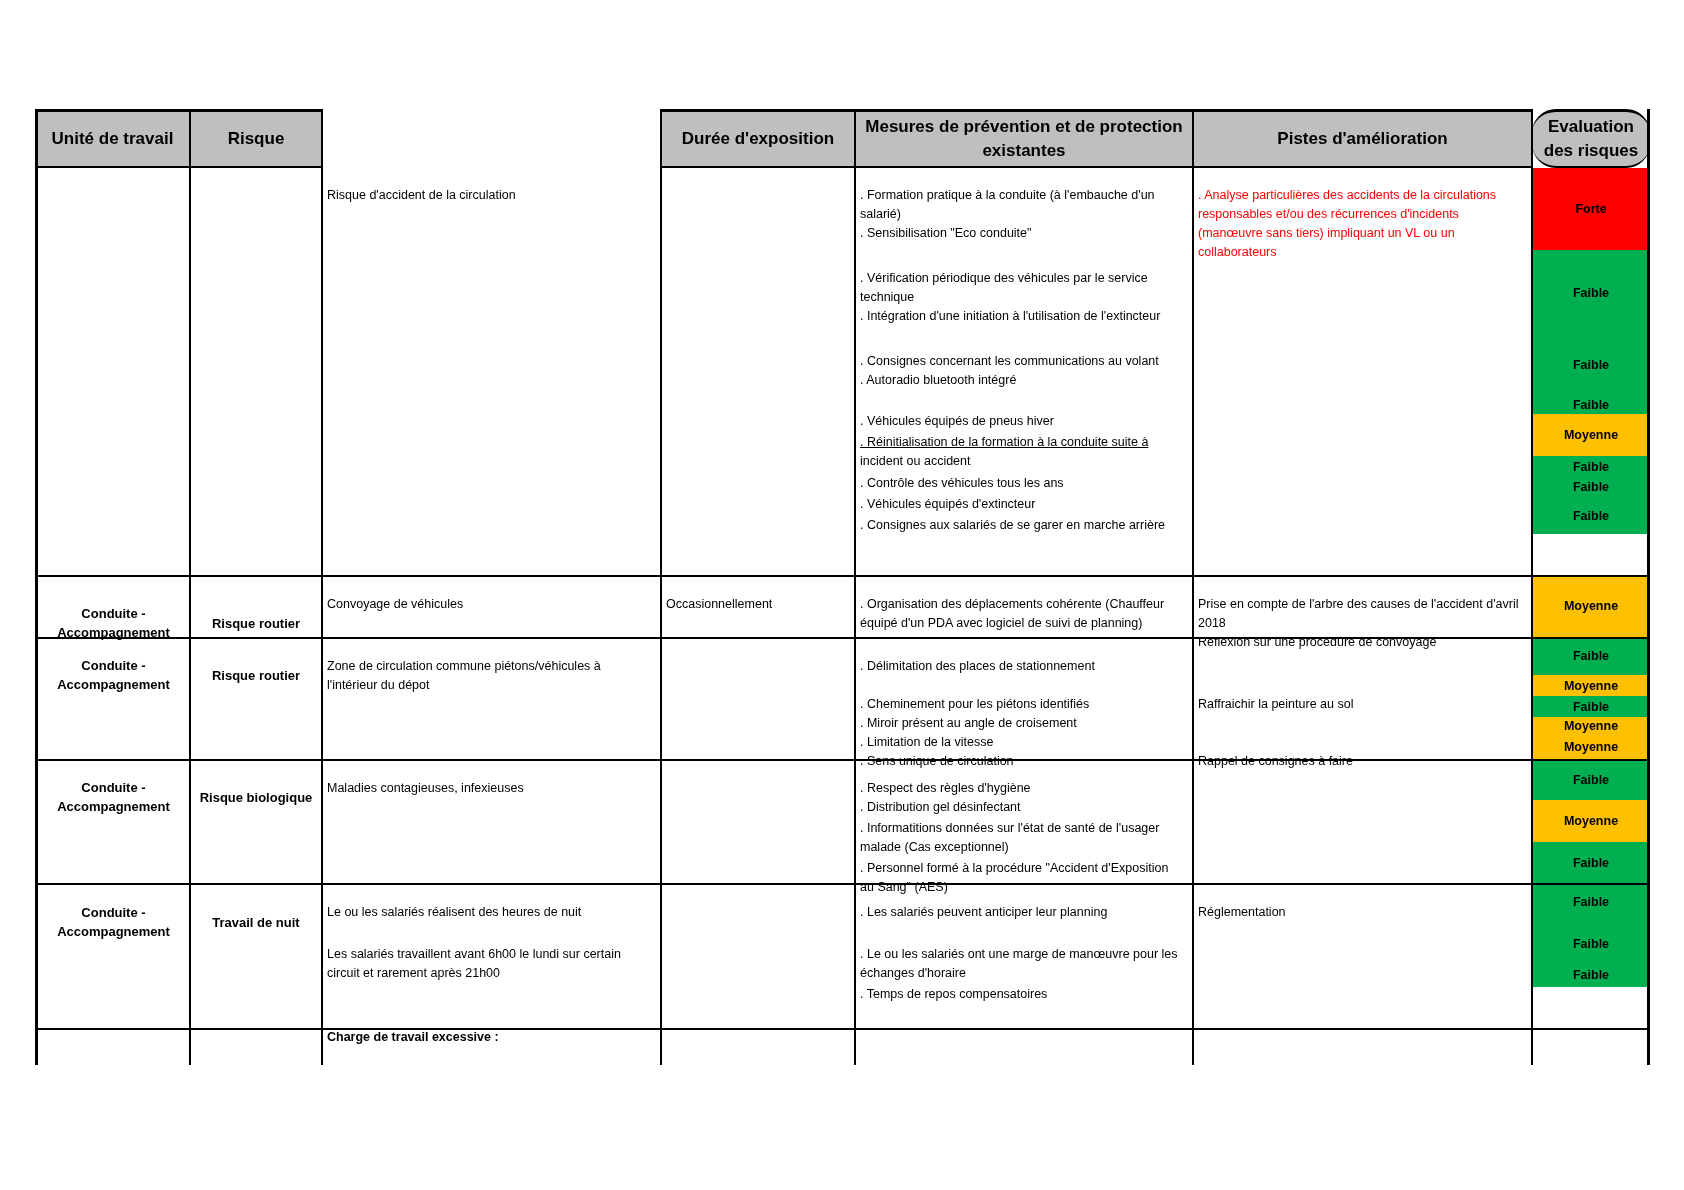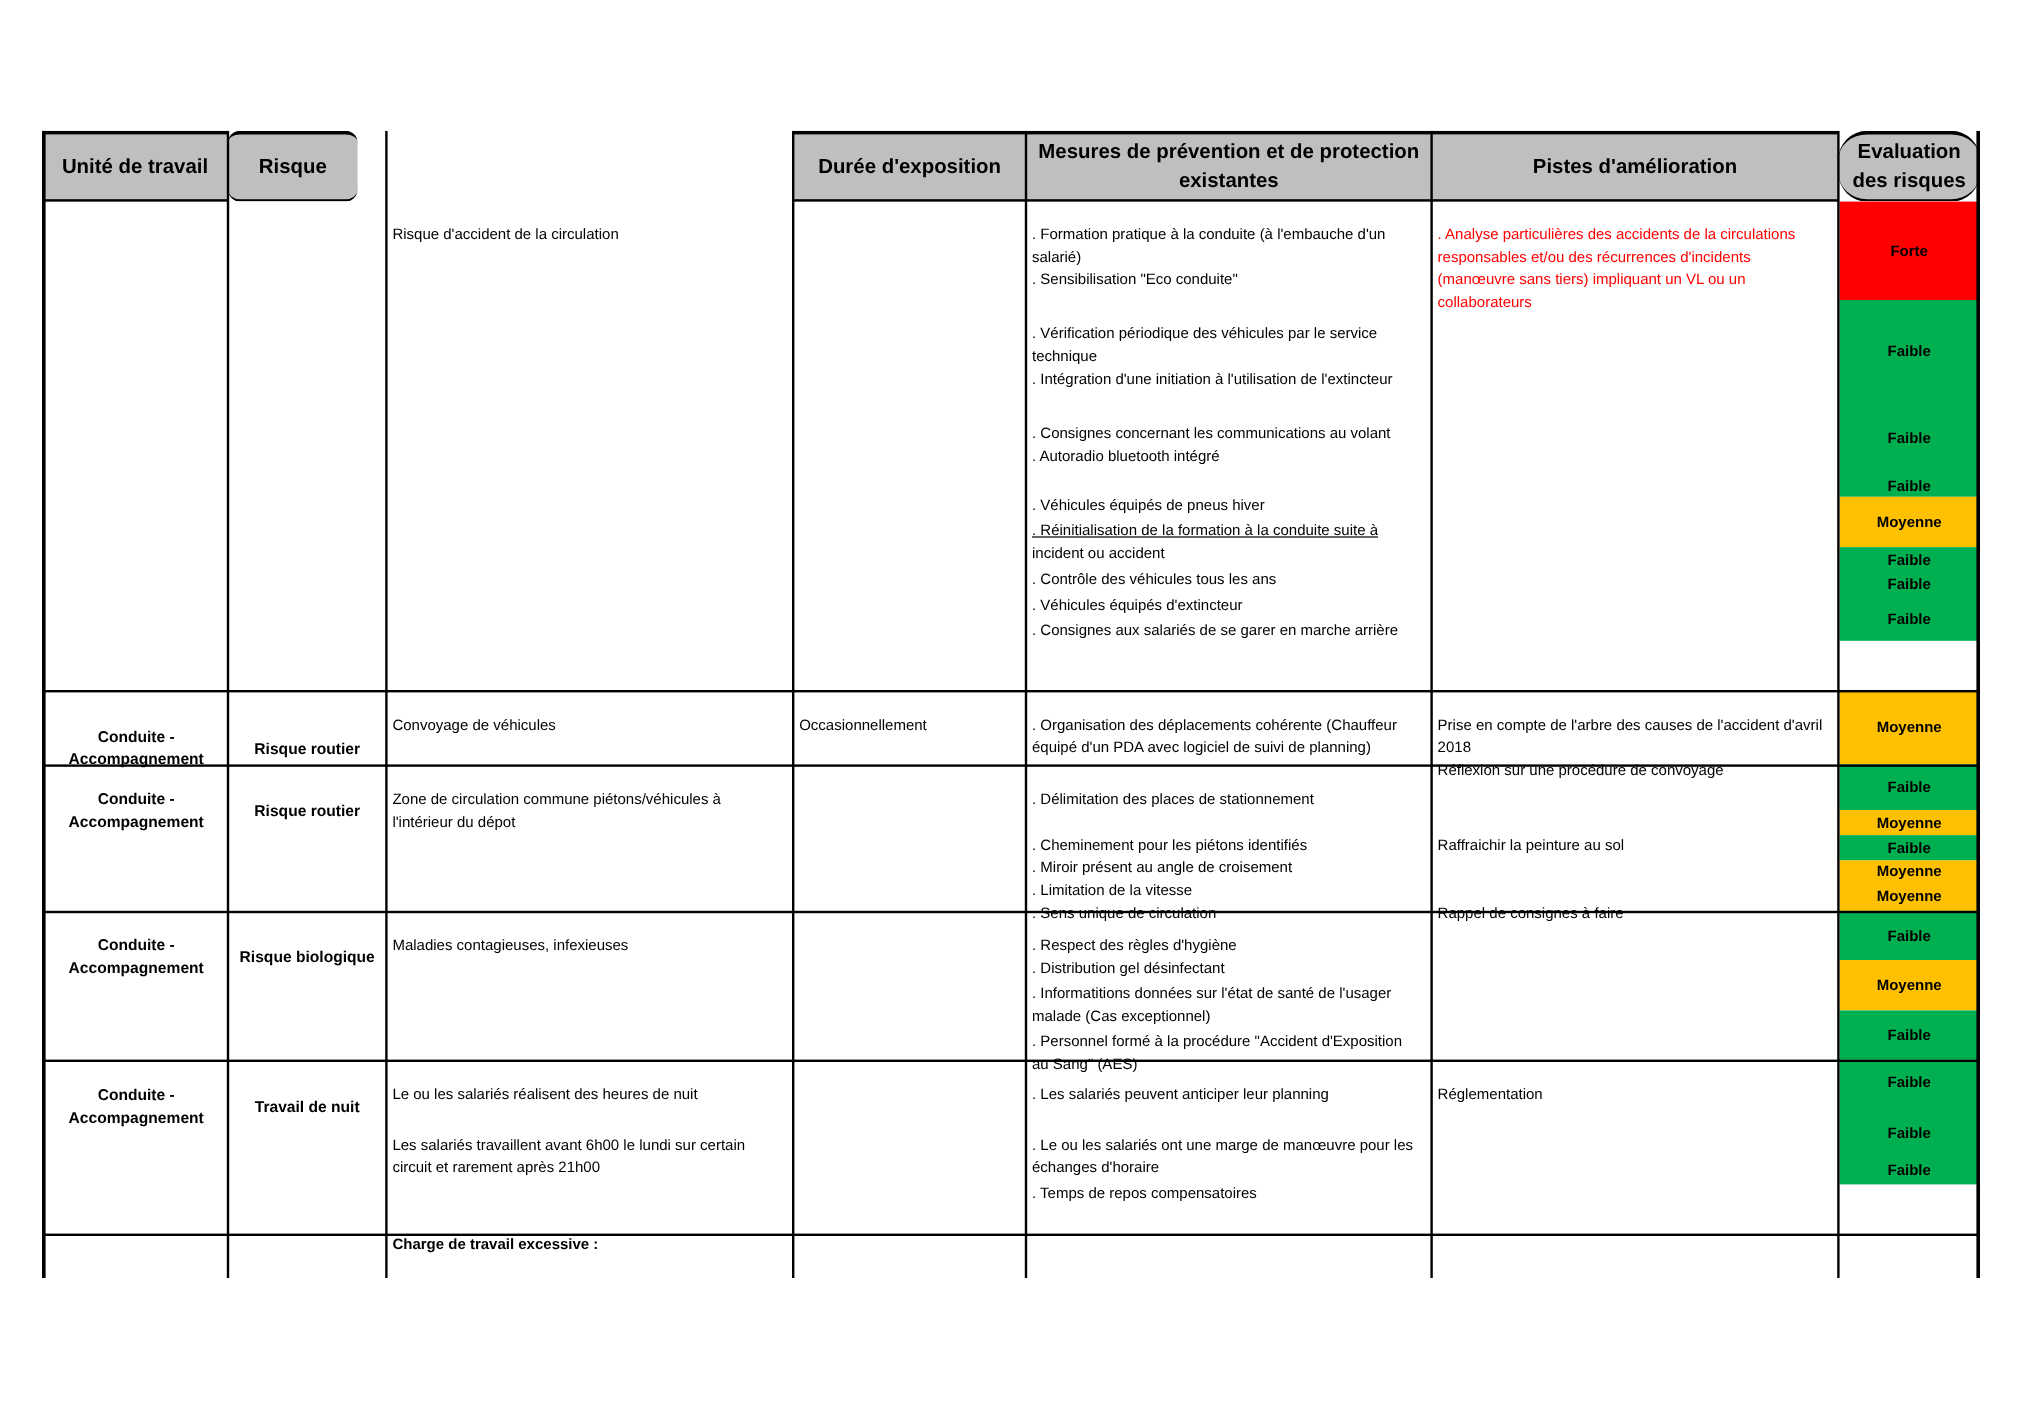--- a/index.html
+++ b/index.html
@@ -28,21 +28,21 @@
 </style>
 </head>
 <body>
 
 <div class="page">
   <div class="tbl">
 
     <div class="hdr" style="left:0;width:155px;">
         <span>Unité de travail</span>
       </div>
-    <div class="hdr" style="left:155px;width:108px;border-radius:10px;">
+    <div class="hdr" style="left:155px;width:132px;">
         <span>Risque</span>
       </div>
     <div class="hdr" style="left:626px;width:194px;">
         <span>Durée d'exposition</span>
       </div>
     <div class="hdr" style="left:820px;width:338px;">
         <span><span>Mesures de prévention et de protection</span><br><span>existantes</span></span>
       </div>
     <div class="hdr" style="left:1158px;width:339px;">
         <span>Pistes d'amélioration</span>

